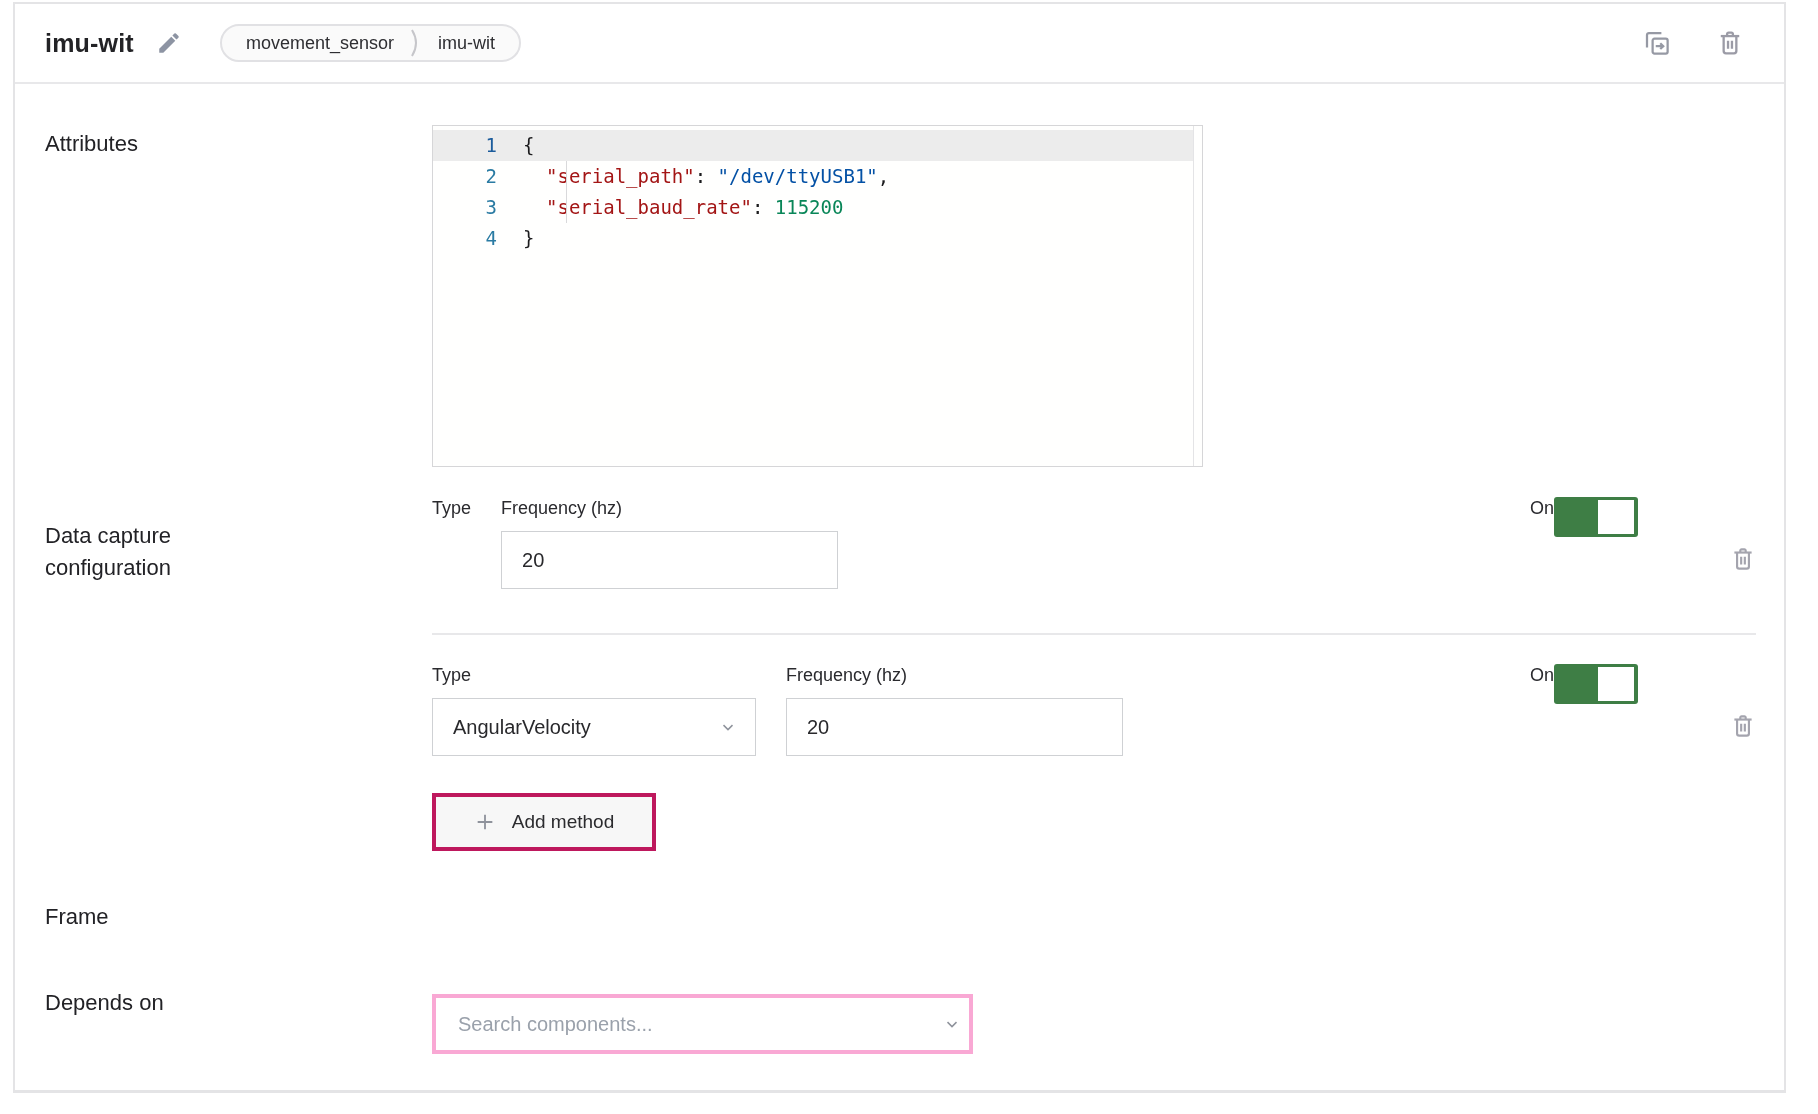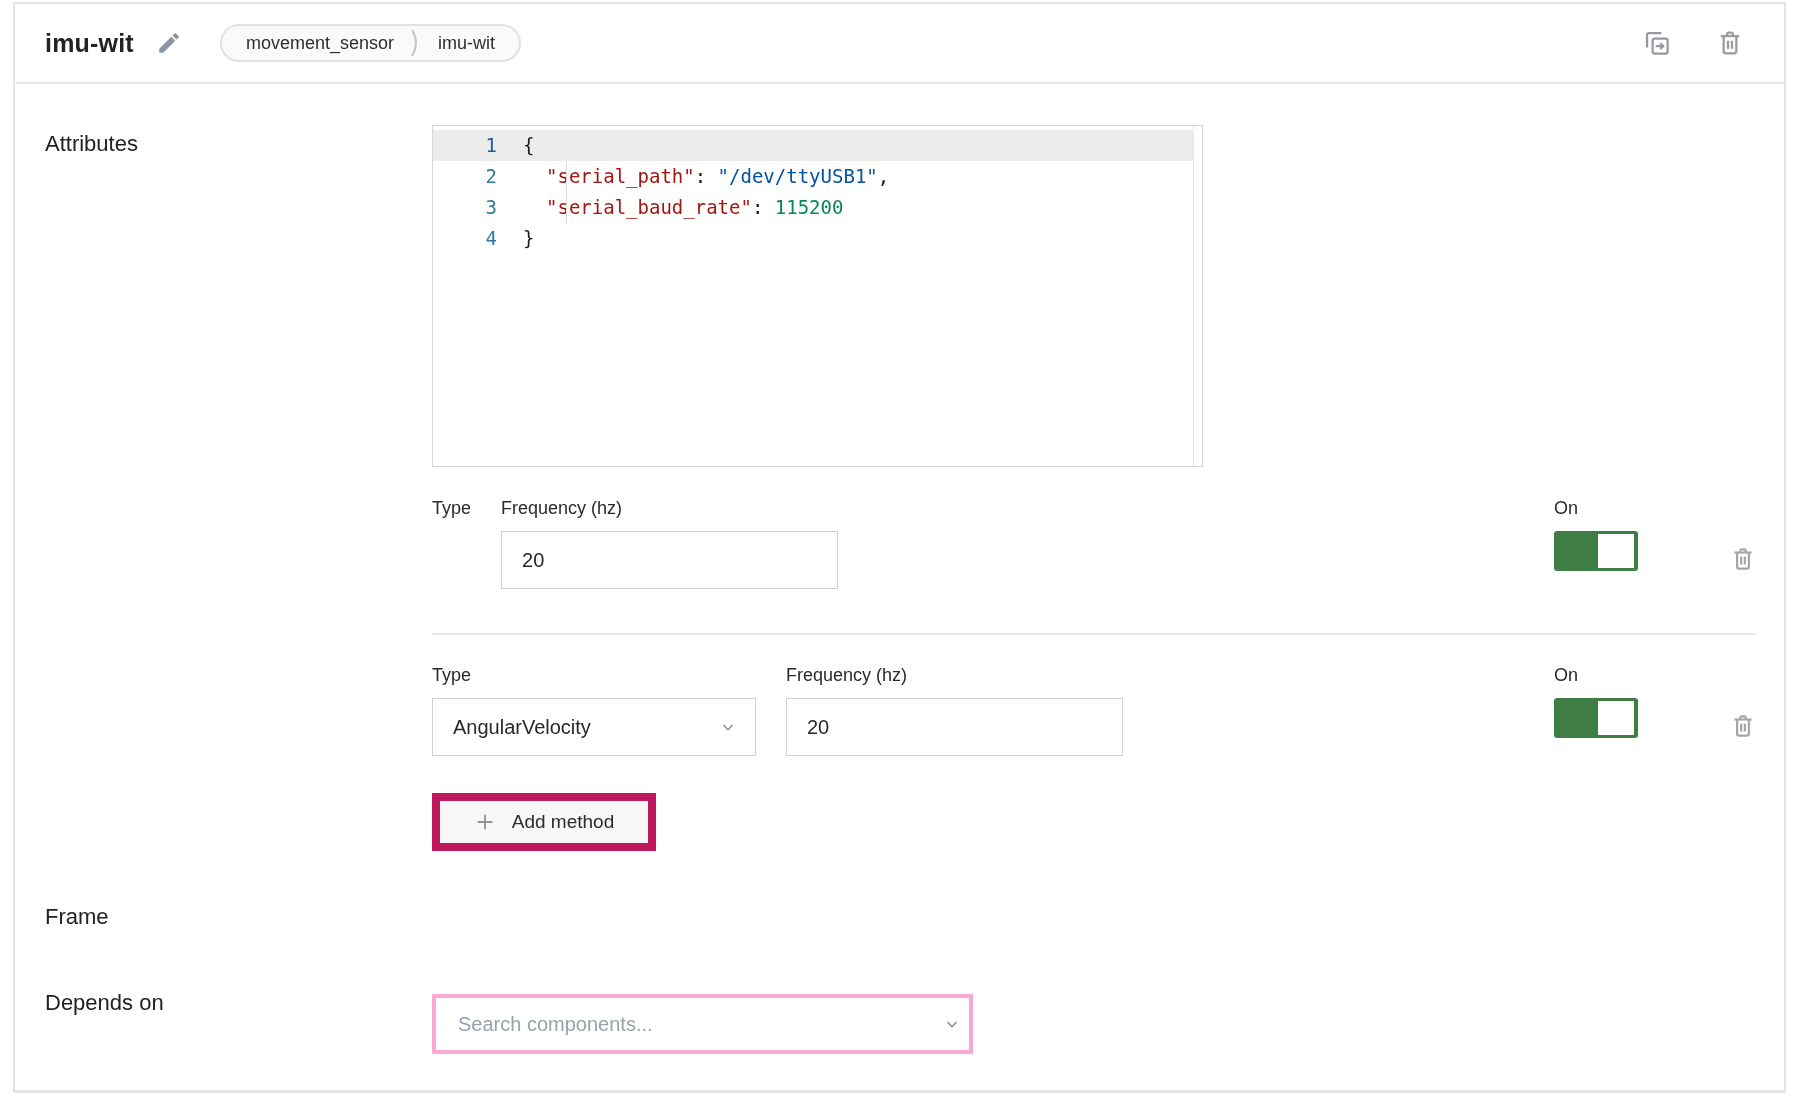--- a/index.html
+++ b/index.html
@@ -59,31 +59,31 @@
   .field-label { font-size:18px; color:#2a2a2e; line-height:22px; margin-bottom:12px; }
   .select-box, .text-input {
     height:58px; background:#fff; border:1px solid #cfd1d4; font-size:20px; color:#29292c;
   }
   .select-box {
     width:324px; display:flex; align-items:center; padding:0 18px 0 20px; cursor:pointer;
   }
   .select-box .sel-txt { flex:1; }
   .field.freq { margin-left:30px; }
   .text-input { width:337px; padding:0 20px; font-family:"Liberation Sans", sans-serif; }
-  .toggle-col { margin-left:auto; display:flex; flex-direction:column; }
+  .toggle-col { margin-left:auto; display:flex; flex-direction:row;text-align:right; }
   .toggle {
     width:84px; height:40px; background:#3E7E45; border-radius:3px; position:relative;
     border:none; cursor:pointer;
   }
   .toggle .knob { position:absolute; top:3px; bottom:3px; right:4px; width:36px; background:#fff; }
   .row-trash { margin-left:92px; margin-top:48px; }
   .row-divider { position:absolute; left:417px; width:1324px; height:2px; background:#e8e8ea; }
   
   .gray-btn {
-    position:absolute; height:58px; background:#f7f7f7; border:8px solid #be185d;
+    position:absolute; height:58px; background:#f7f7f7; border:4px solid #be185d;
     display:flex; align-items:center; justify-content:center; gap:16px;
     font-size:19px; color:#2b2b2e; cursor:pointer; font-family:"Liberation Sans", sans-serif;
   }
   
   .search-box {
     position:absolute; left:417px; top:990px; width:541px; height:60px;
     background:#fff; border:4px solid #f9a8d4; display:flex; align-items:center; padding:0 8px 0 22px;
   }
   .search-box input {
     flex:1; border:none; outline:none; font-size:20px; color:#29292c; background:transparent;
@@ -160,20 +160,21 @@
       <span class="code ind"><span class="k">"serial_baud_rate"</span><span class="p">: </span><span class="n">115200</span></span>
     </div>
     <div class="cl">
       <span class="ln">4</span>
       <span class="code"><span class="p">}</span></span>
     </div>
     <div class="indent-guide"></div>
     <div class="vrail"></div>
   </div>
 
+  <div class="sec-label" style="top:516px; width:220px;">Data capture configuration</div>
 
   <div class="cap-row" style="top:493px;">
     <div class="field">
       <span class="field-label">Type</span>
     </div>
     <div class="field freq">
       <span class="field-label">Frequency (hz)</span>
       <input class="text-input" type="text" value="20" style="">
     </div>
     <div class="toggle-col">

